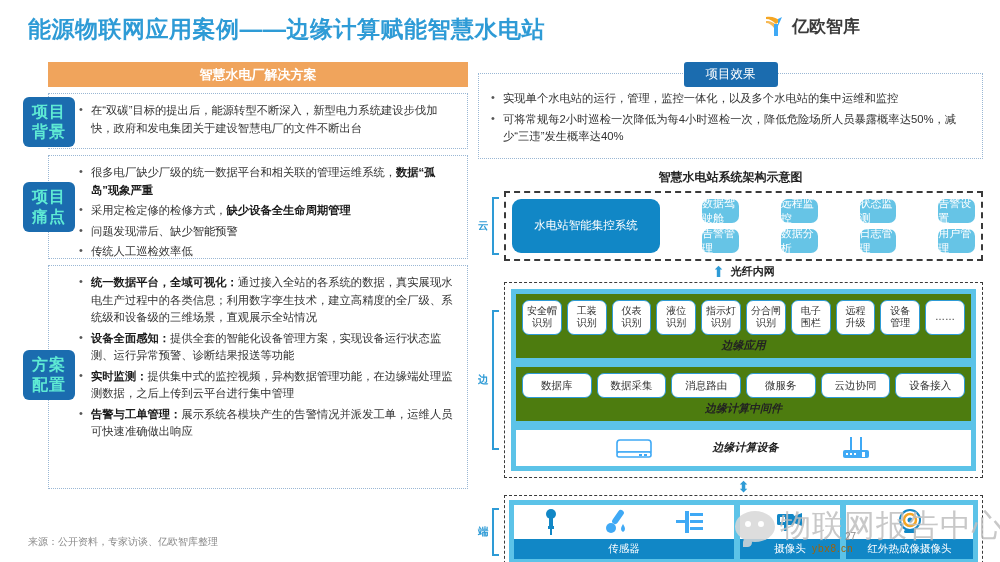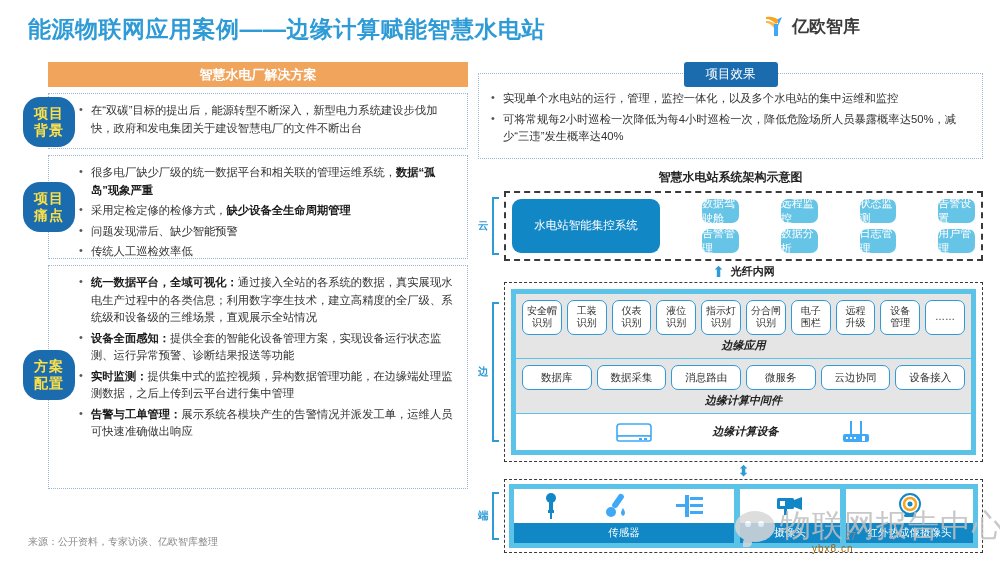--- a/index.html
+++ b/index.html
@@ -29,22 +29,22 @@
     background: #F0A45C; color:#fff; font-size: 13px; font-weight: bold;
     display:flex; align-items:center; justify-content:center;
   }
   .panel {
     position: relative; margin-left: 26px; width: 420px;
     border: 1px dotted #9ab7d4; background:#fff;
     padding: 8px 10px 8px 30px; margin-top: 6px;
   }
   .tagbox {
     position:absolute; left: -26px; width: 52px; height: 50px;
-    background: #1B6CAF; border-radius: 17px; color:#fde047;
-    font-size: 14px; font-weight: bold; line-height: 1.25;
+    background: #1B6CAF; border-radius: 6px; color:#5eead4;
+    font-size: 16px; font-weight: bold; line-height: 1.25;
     display:flex; flex-direction:column; align-items:center; justify-content:center;
     letter-spacing:1px;
   }
   ul.bullets { list-style: none; }
   ul.bullets > li {
     position: relative; padding-left: 12px; margin-bottom: 3px;
     font-size: 11.3px; line-height: 1.55; color:#333;
   }
   ul.bullets > li::before {
     content:"•"; position:absolute; left:0; top:-1px; color:#555; font-size:11px;
@@ -89,21 +89,21 @@
   .cloud-cell {
     background:#66C4E6; color:#fff; border-radius:7px; font-size:11px;
     height: 24px; display:flex; align-items:center; justify-content:center;margin-left:35px;
   }
 
   .fiber-row { display:flex; align-items:center; justify-content:center; gap:6px; margin: 3px 0 3px 26px; position:relative; }
   .up-arrow { color:#2E9BD6; font-size: 15px; line-height:1; }
   .fiber-text { font-size: 11px; font-weight:bold; color:#222; }
 
   .edge-outer { background:#5CC3E8; padding: 5px; }
-  .edge-inner { background:#e5e5e5; padding: 6px 6px 3px 6px; margin-bottom: 1px; }
+  .edge-inner { background:#4d7c0f; padding: 6px 6px 3px 6px; margin-bottom: 9px; }
   .chip-row { display:flex; gap: 5px; justify-content:space-between; }
   .chip {
     border: 1.4px solid #2E9BD6; border-radius: 7px; color:#333; font-size:10px;
     line-height:1.25; text-align:center; padding: 4px 3px; flex:1;
     display:flex; flex-direction:column; align-items:center; justify-content:center;
     min-height: 32px; background:#fff;
   }
   .chip.wide { font-size:10.5px; padding: 5px 6px; min-height: 24px; }
   .layer-name { text-align:center; font-size:11px; font-weight:bold; color:#222; padding: 3px 0 2px; font-style: italic; }
   .edge-dev {

